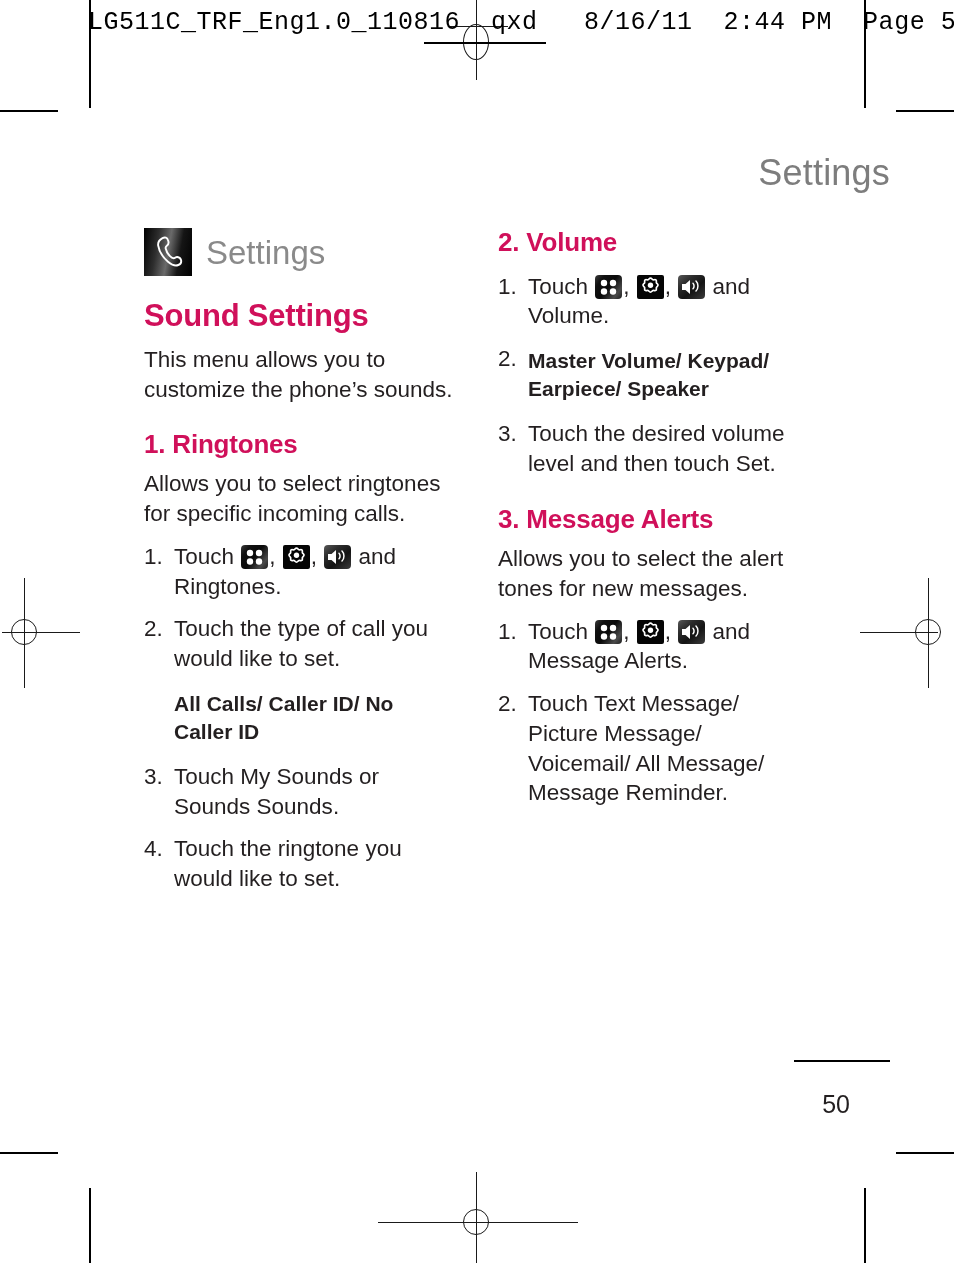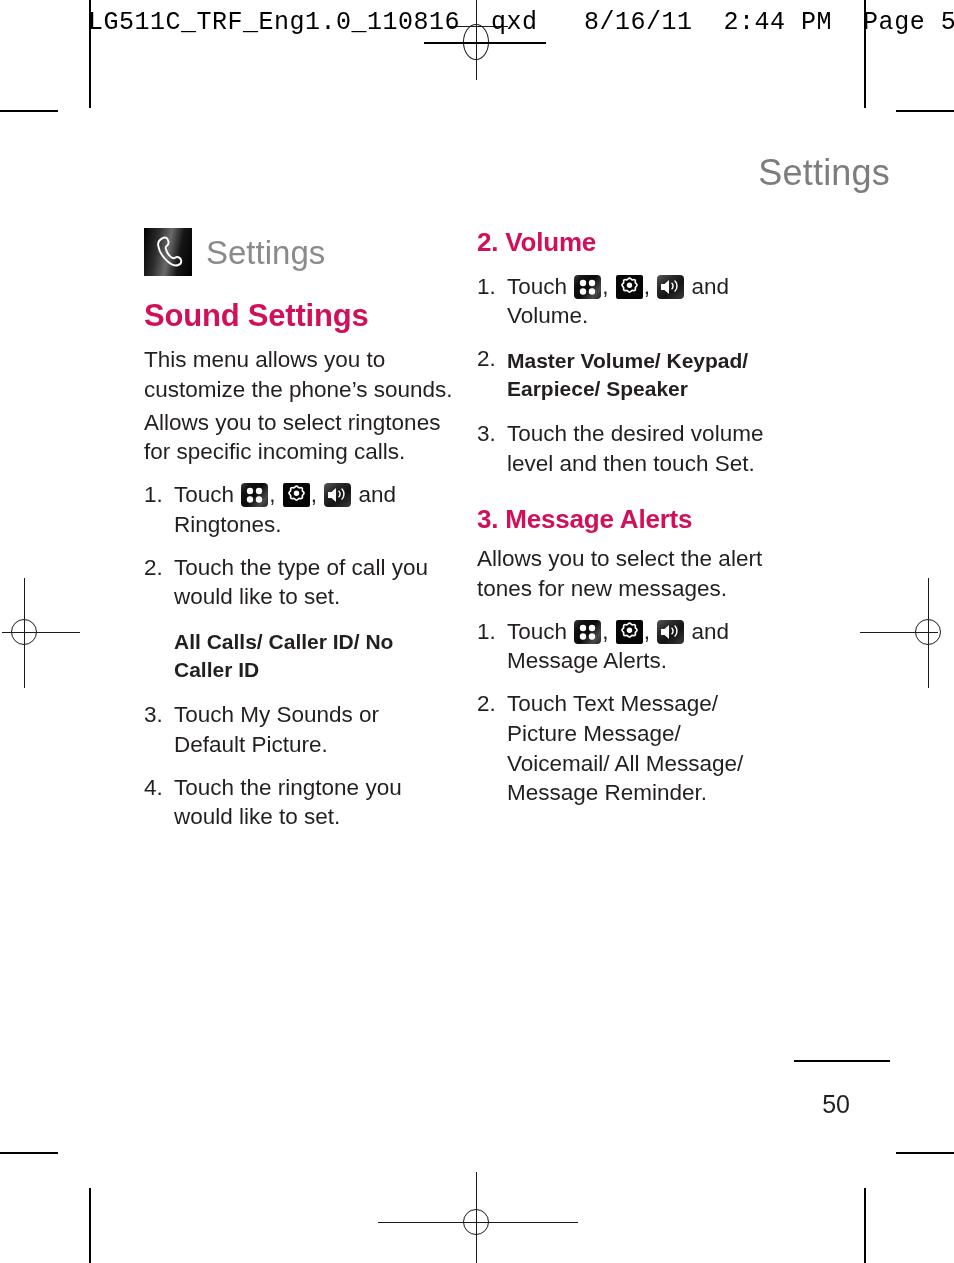--- a/index.html
+++ b/index.html
@@ -96,21 +96,21 @@
     left: 144px;
     top: 228px;
     width: 700px;
   }
   .col {
     position: absolute;
     top: 0;
     width: 310px;
   }
   .col-left  { left: 0px; }
-  .col-right { left: 333px; }
+  .col-right { left: 354px; }
 
   
   .section-head {
     display: flex;
     align-items: center;
     gap: 14px;
     margin-bottom: 22px;
   }
   .sec-icon {
     width: 48px;
@@ -268,20 +268,21 @@
           <svg width="30" height="34" viewBox="0 0 30 34" aria-hidden="true">
             <path d="M9.5 3.2c2.6-1.4 4.6-.4 5.4 1.6.9 2.1.6 4.6-.8 5.6-1.3 1-1.8 1.4-1.4 3.1.5 2.2 2.3 5.6 4 7.4 1.7 1.8 3.3 2.6 4.6 2.2 1.3-.4 1.6-1.3 3-1.1 1.6.2 3.4 1.4 3.8 3.3.4 1.9-.6 3.8-2.8 4.7-2.9 1.2-6.6-.2-10.3-3.3C10.4 22.7 6 15.9 5.2 10.7 4.6 6.8 6.7 4.7 9.5 3.2z" fill="none" stroke="#ffffff" stroke-width="1.9"></path>
           </svg>
         </div>
         <div class="sec-title">Settings</div>
       </div>
 
       <h1 class="big">Sound Settings</h1>
       <p class="body">This menu allows you to customize the phone’s sounds.</p>
 
+      <h2 class="sub">1. Ringtones</h2>
       <p class="body">Allows you to select ringtones for specific incoming calls.</p>
 
       <ol class="steps">
         <li>
           <span class="num">1.</span><span>Touch </span><span class="ic ic-grid"><svg width="27" height="24" viewBox="0 0 27 24">
                 <circle cx="9" cy="8" r="3.2" fill="#fff"></circle>
                 <circle cx="18" cy="8" r="3.2" fill="#fff"></circle>
                 <circle cx="9" cy="16.5" r="3.2" fill="#fff"></circle>
                 <circle cx="18" cy="16.5" r="3.2" fill="#fff"></circle>
               </svg></span><span>, </span><span class="ic ic-gear"><svg width="27" height="24" viewBox="0 0 27 24">
@@ -294,21 +295,21 @@
         </li>
         <li>
           <span class="num">2.</span><span>Touch the type of call you would like to set.</span>
         </li>
       </ol>
 
       <p class="options">All Calls/ Caller ID/ No Caller ID</p>
 
       <ol class="steps" style="margin-top:0;">
         <li>
-          <span class="num">3.</span><span>Touch </span><b>My Sounds</b><span> or </span><b>Default Picture</b><span>.</span>
+          <span class="num">3.</span><span>Touch </span><b>My Sounds</b><span> or </span><b>Sounds Sounds</b><span>.</span>
         </li>
         <li>
           <span class="num">4.</span><span>Touch the ringtone you would like to set.</span>
         </li>
       </ol>
     </div>
 
     <div class="col col-right">
 
       <h2 class="sub first">2. Volume</h2>

